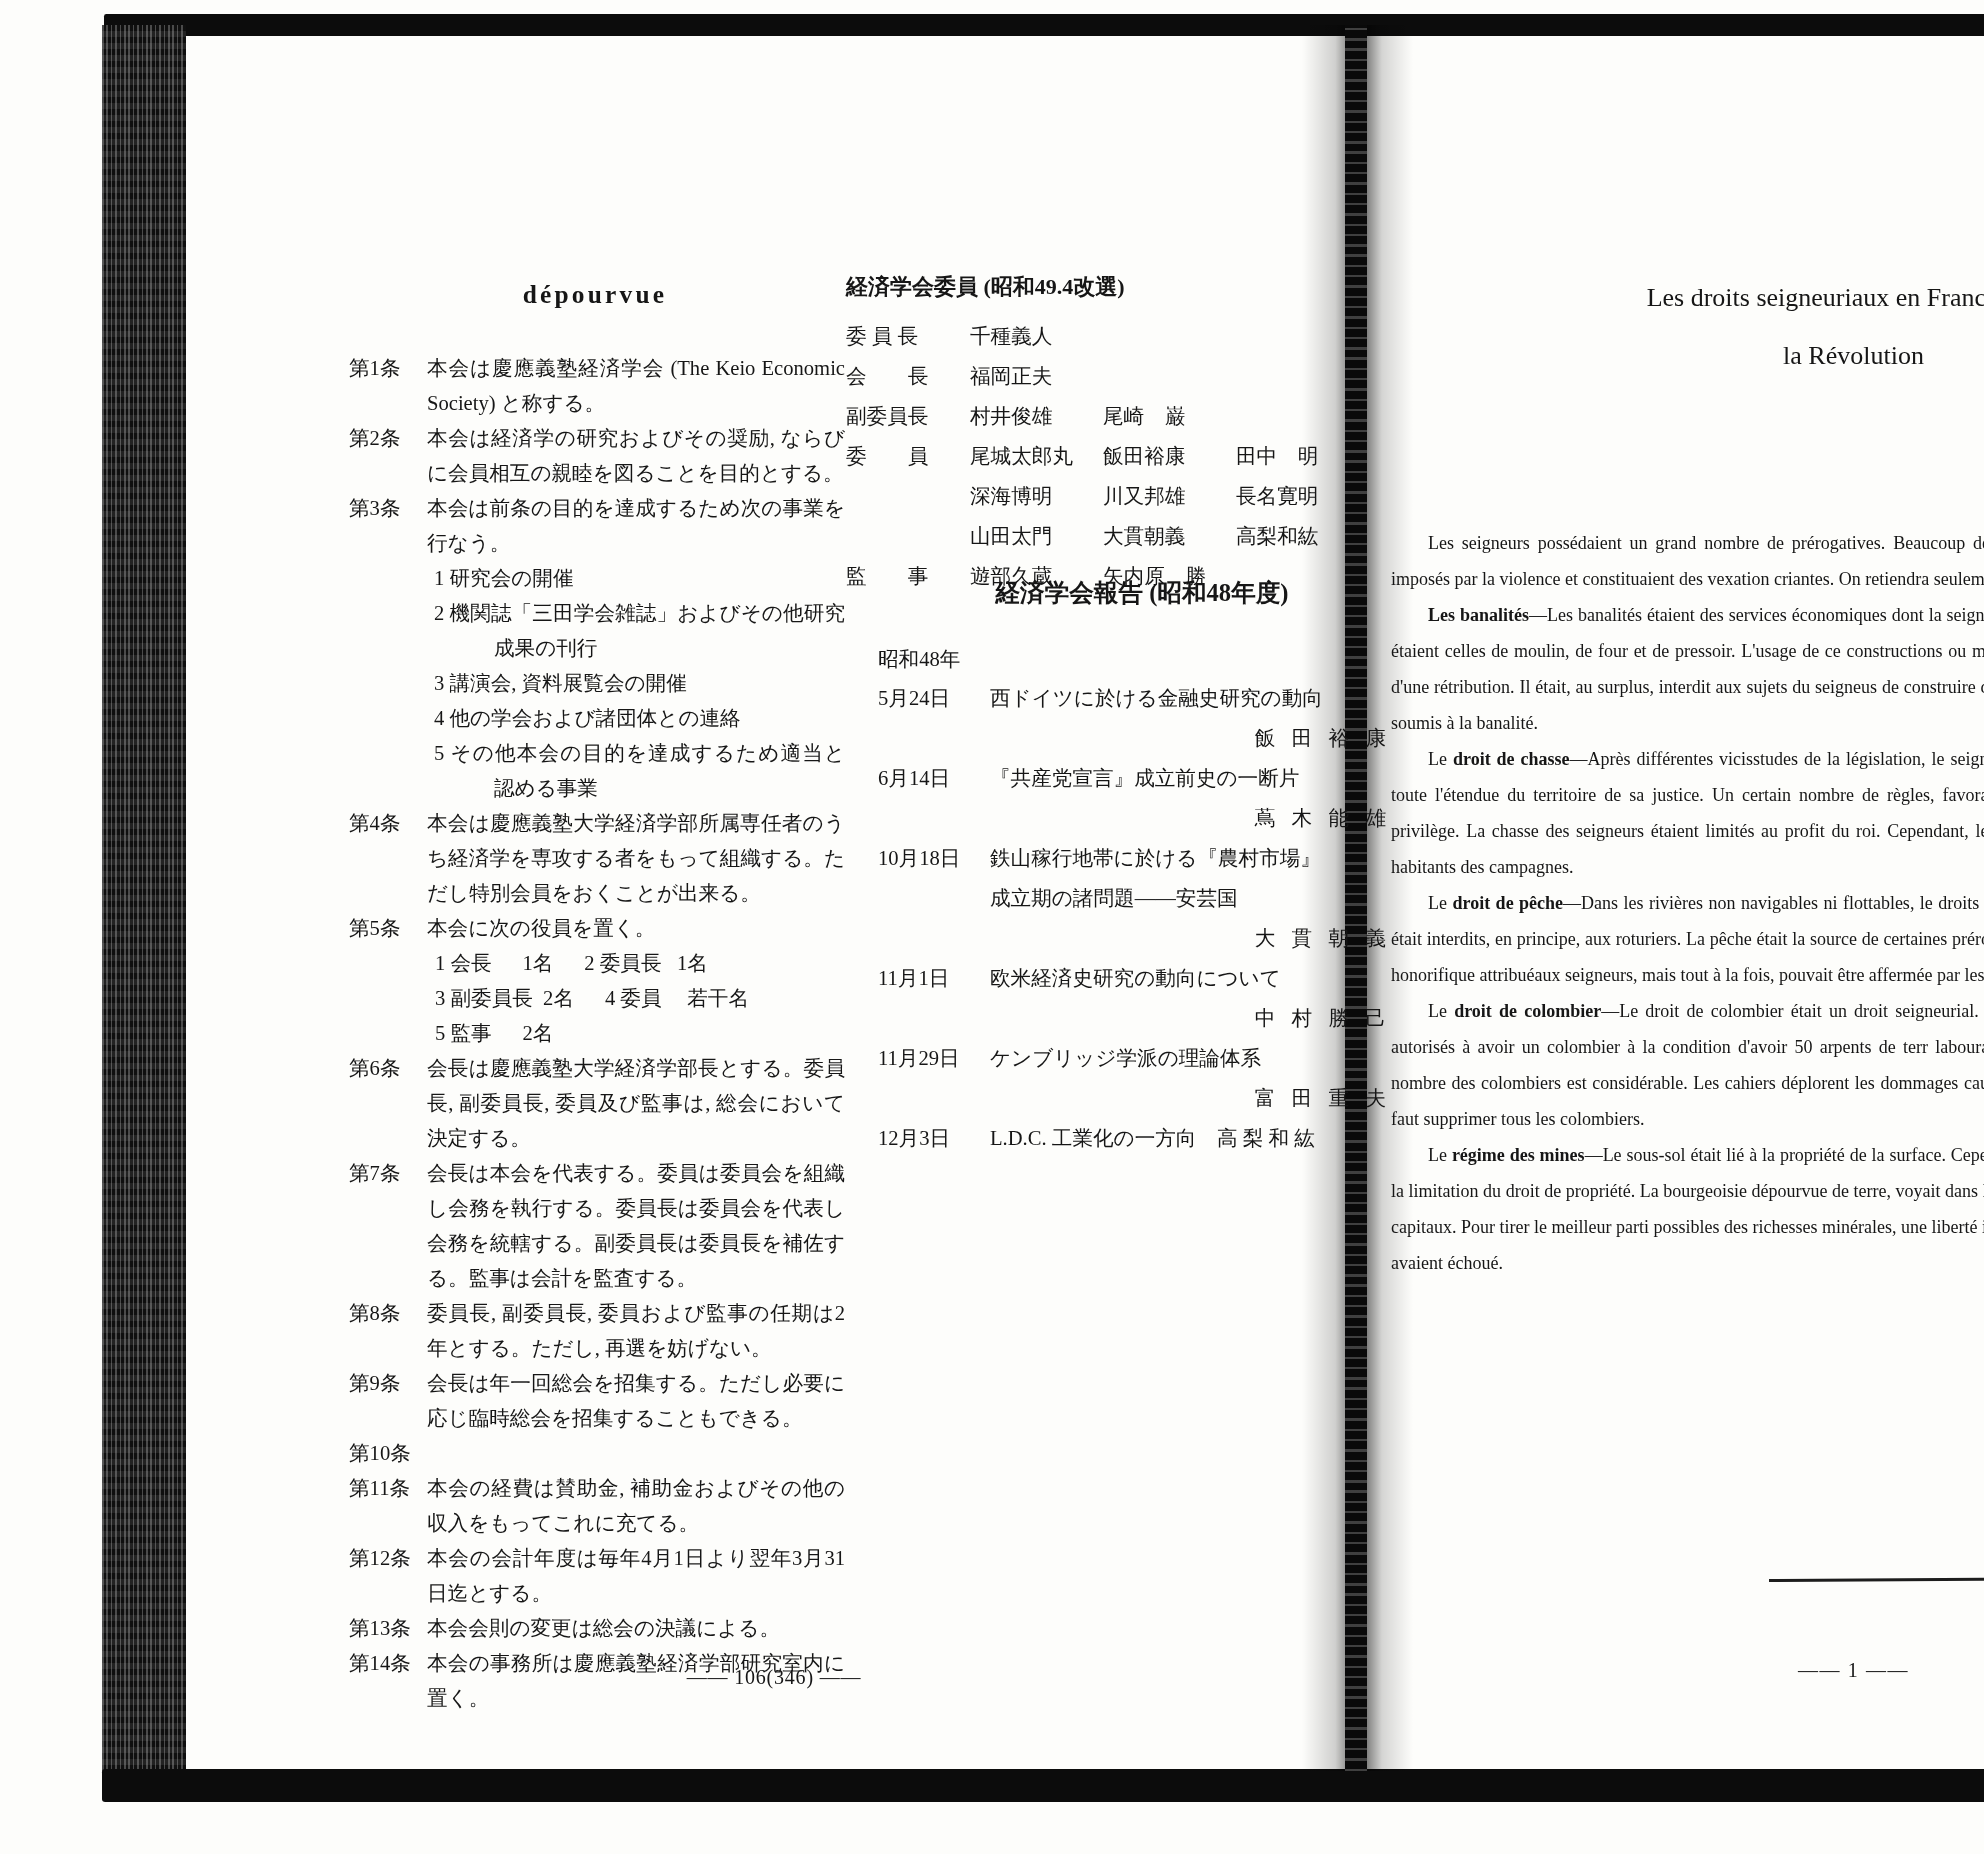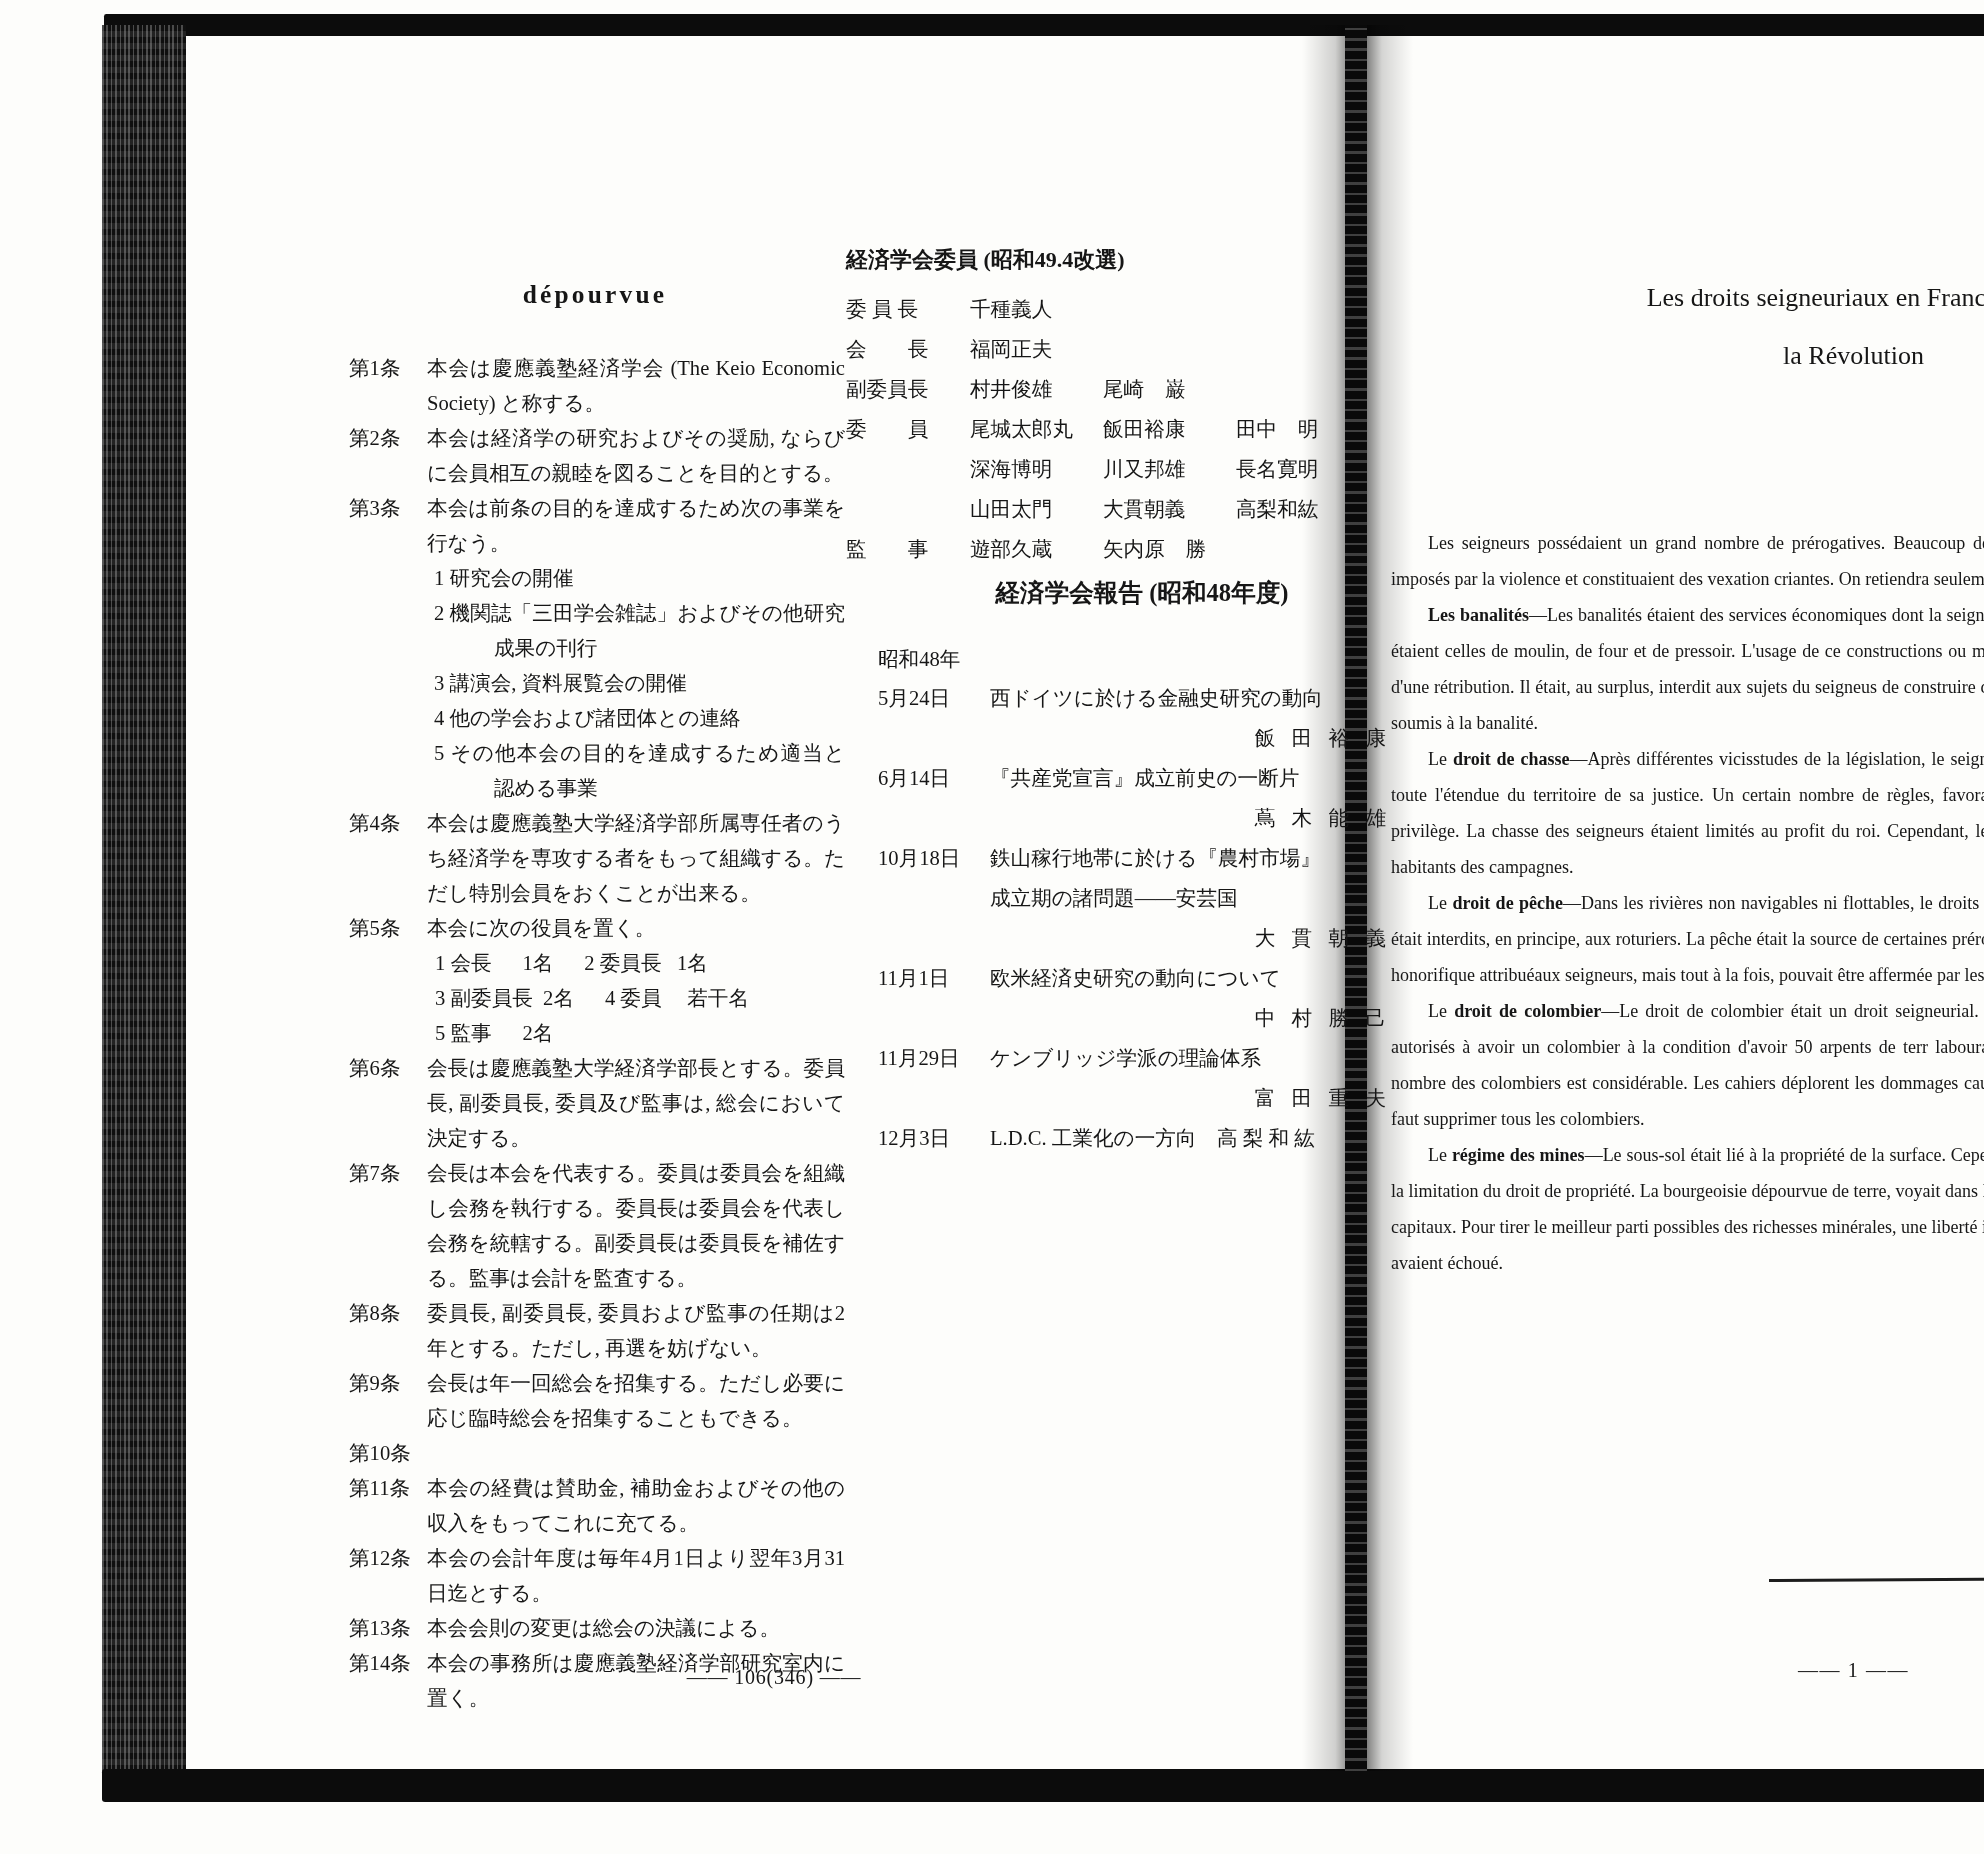--- a/index.html
+++ b/index.html
@@ -20,21 +20,21 @@
             font-size:25.4px;font-weight:bold;letter-spacing:3.2px;white-space:nowrap;}
   .articles{position:absolute;left:349px;top:351px;width:496px;font-size:20.6px;line-height:35px;}
   .article{display:flex;}
   .alabel{width:78px;flex:none;}
   .abody{flex:1;text-align:justify;}
   .subitem{padding-left:67px;text-indent:-60px;}
   .roleline{padding-left:8px;white-space:pre-wrap;}
   .footer-left{position:absolute;left:496px;top:1666px;width:556px;text-align:center;font-size:20px;letter-spacing:0.8px;}
   
   .committee{position:absolute;left:846px;top:245px;width:528px;font-size:20.6px;}
-  .c-head{font-size:22px;font-weight:bold;margin-bottom:13.5px;white-space:nowrap;}
+  .c-head{font-size:22px;font-weight:bold;margin-bottom:13.5px;white-space:nowrap;margin-top:27px;}
   .crow{display:flex;height:40px;align-items:center;}
   .crole{width:124px;flex:none;}
   .cname{width:133px;flex:none;white-space:nowrap;}
   .report{position:absolute;left:842px;top:576px;width:528px;font-size:20.6px;margin-left:36px;}
   .r-head{font-size:24.6px;font-weight:bold;text-align:center;margin-bottom:31px;white-space:nowrap;}
   .r-year{height:38px;line-height:38px;}
   .eline{display:flex;line-height:40px;}
   .edate{width:112px;flex:none;}
   .etitle{flex:1;white-space:nowrap;}
   .eline2{padding-left:112px;line-height:40px;white-space:nowrap;}

